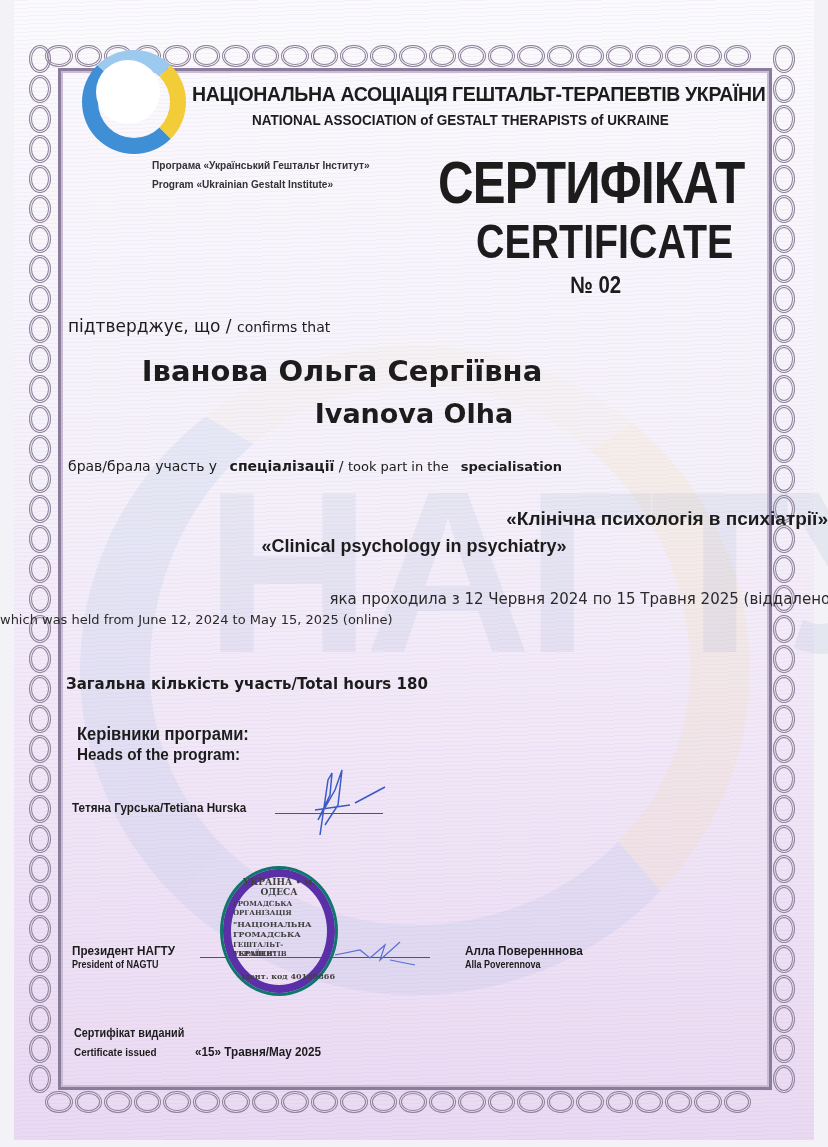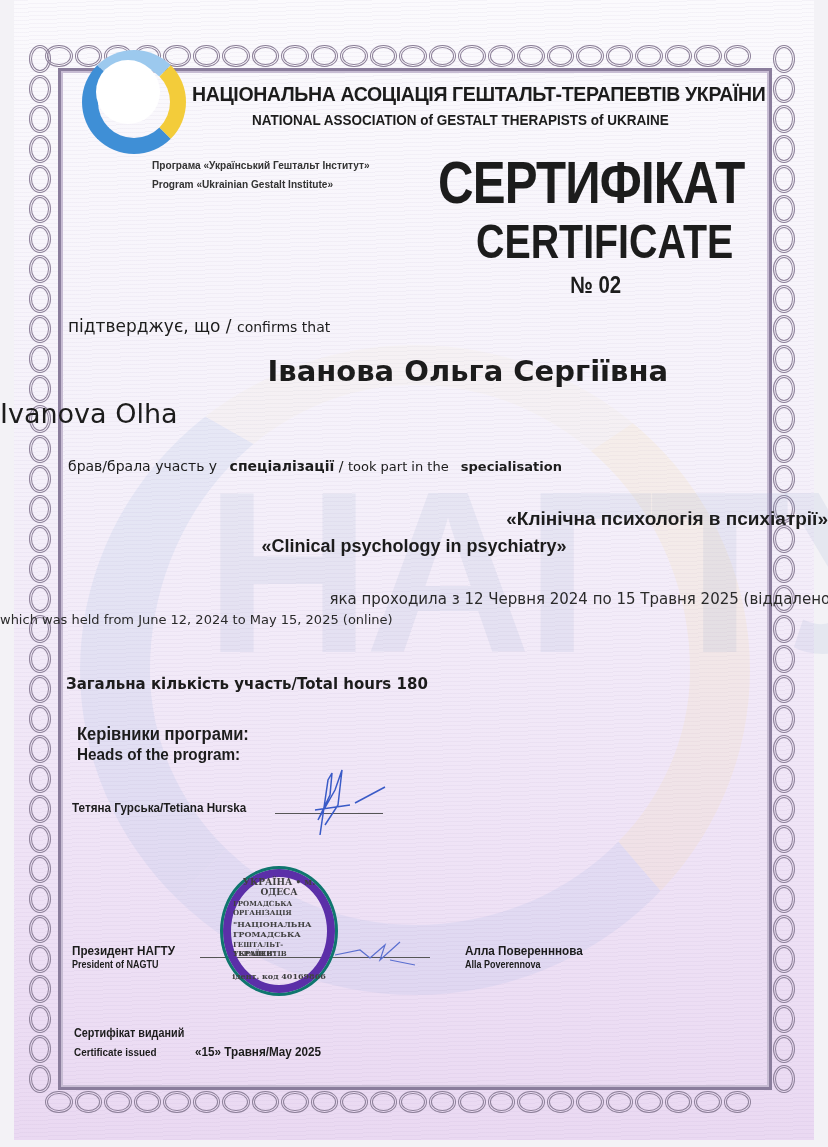--- a/index.html
+++ b/index.html
@@ -45,22 +45,22 @@
   .logo .r1 { position:absolute; inset:0; border-radius:50%; border:16px solid #3f8fd6; border-right-color:#f3cc3a; border-top-color:#9cc9ee; }
   .logo .r2 { position:absolute; left:14px; top:10px; width:64px; height:64px; border-radius:50%; background:#fff; }
   .org-ua { position:absolute; left:192px; top:82px; font:bold 21px "Liberation Sans", sans-serif; letter-spacing:-0.4px; transform:scaleX(0.93); transform-origin:left; }
   .org-en { position:absolute; left:252px; top:111px; font:bold 15px "Liberation Sans", sans-serif; transform:scaleX(0.9); transform-origin:left; }
   .prog { position:absolute; left:152px; font:bold 11px "Liberation Sans", sans-serif; color:#333; transform:scaleX(0.92); transform-origin:left; }
   .cert-ua { position:absolute; left:438px; top:148px; font:bold 60px "Liberation Sans", sans-serif; transform:scaleX(0.82); transform-origin:left; letter-spacing:-1px; }
   .cert-en { position:absolute; left:476px; top:214px; font:bold 48px "Liberation Sans", sans-serif; transform:scaleX(0.82); transform-origin:left; }
   .cert-no { position:absolute; left:570px; top:271px; font:bold 24px "Liberation Sans", sans-serif; transform:scaleX(0.85); transform-origin:left; }
   .confirms { position:absolute; left:68px; top:308px; font-size:17px;margin-top:8px; }
   .confirms small { font-size:14px; }
-  .name-ua { position:absolute; left:0; width:668px; top:354px; text-align:right; font-size:29px; font-weight:bold; }
-  .name-en { position:absolute; left:0; width:768px; top:398px; text-align:left; font-size:27px; font-weight:normal; }
+  .name-ua { position:absolute; left:0; width:668px; top:354px; text-align:center; font-size:29px; font-weight:bold;padding-left:8px; }
+  .name-en { position:absolute; left:0; width:828px; top:398px; text-align:center; font-size:27px; font-weight:bold; }
   .took { position:absolute; left:68px; top:458px; font-size:14px; }
   .spec-ua { position:absolute; left:0; width:828px; top:508px; text-align:right; font:bold 19px "Liberation Sans", sans-serif; }
   .spec-en { position:absolute; left:0; width:828px; top:536px; text-align:center; font:bold 18px "Liberation Sans", sans-serif; }
   .held-ua { position:absolute; left:8px; width:828px; top:590px; text-align:right; font-size:15px; color:#2a2a2a; }
   .held-en { position:absolute; left:0; width:828px; top:612px; text-align:left; font-size:13px; color:#2a2a2a; }
   .hours { position:absolute; left:66px; top:675px; font-size:15px; font-weight:bold; }
   .hours .en { font-weight:bold; }
   .heads-ua { position:absolute; left:77px; top:724px; font:bold 18px "Liberation Sans", sans-serif; transform:scaleX(0.92); transform-origin:left; }
   .heads-en { position:absolute; left:77px; top:745px; font:bold 17px "Liberation Sans", sans-serif; transform:scaleX(0.9); transform-origin:left; }
   .head1 { position:absolute; left:72px; top:800px; font:bold 13px "Liberation Sans", sans-serif; transform:scaleX(0.9); transform-origin:left; }
@@ -268,21 +268,21 @@
 <div class="line2"></div>
 
 <div class="stamp">
   <div class="ring-text" style="top:8px;">УКРАЇНА • м. ОДЕСА</div>
   <div class="mid" style="top:30px;">ГРОМАДСЬКА</div>
   <div class="mid" style="top:39px;">ОРГАНІЗАЦІЯ</div>
   <div class="mid" style="top:51px;font-size:8px;">"НАЦІОНАЛЬНА</div>
   <div class="mid" style="top:61px;font-size:8px;">ГРОМАДСЬКА</div>
   <div class="mid" style="top:71px;">ГЕШТАЛЬТ-ТЕРАПЕВТІВ</div>
   <div class="mid" style="top:80px;">УКРАЇНИ"</div>
-  <div class="ring-text" style="top:102px;font-size:8px;">ідент. код 40169866</div>
+  <div class="ring-text" style="top:102px;font-size:8px;text-align:right;">ідент. код 40169866</div>
 </div>
 <svg class="sig2" viewBox="0 0 90 40">
   <path d="M5 25 L30 20 L40 28 L55 15 L50 30 L70 12 M60 30 L85 35" fill="none" stroke="#5a6fd0" stroke-width="1.2"></path>
 </svg>
 
 <div class="pres2-ua">Алла Поверенннова</div>
 <div class="pres2-en">Alla Poverennova</div>
 
 <div class="issued-ua">Сертифікат виданий</div>
 <div class="issued-en">Certificate issued</div>

